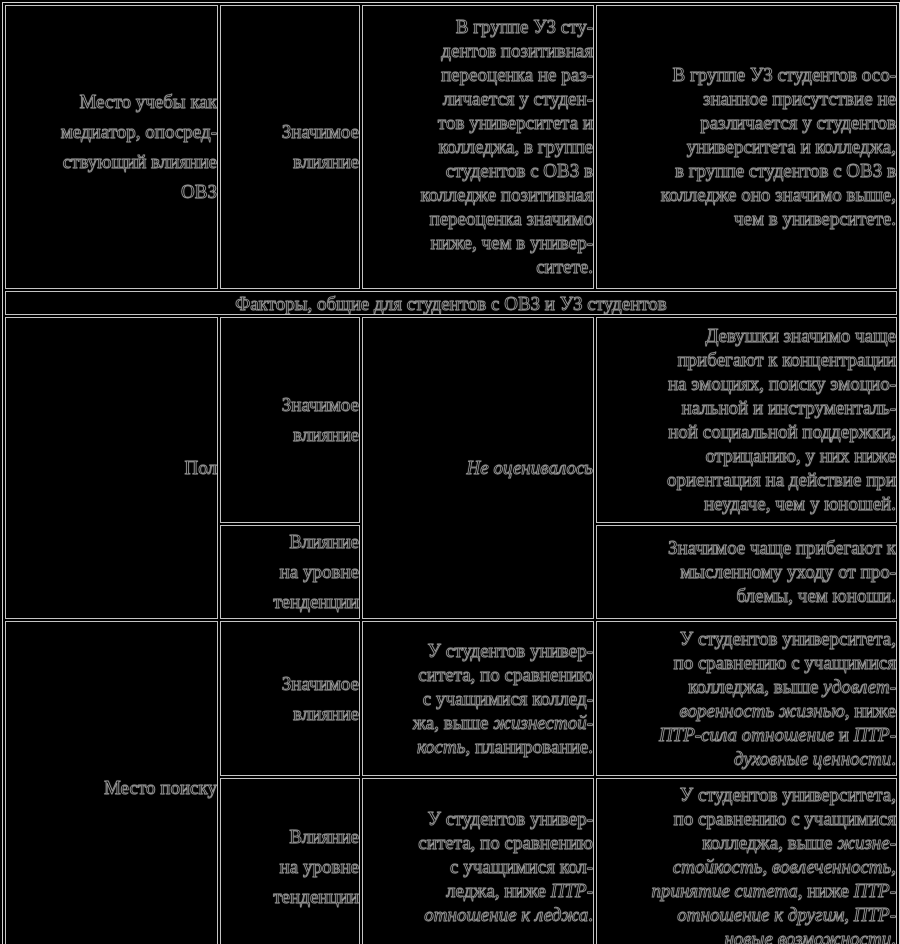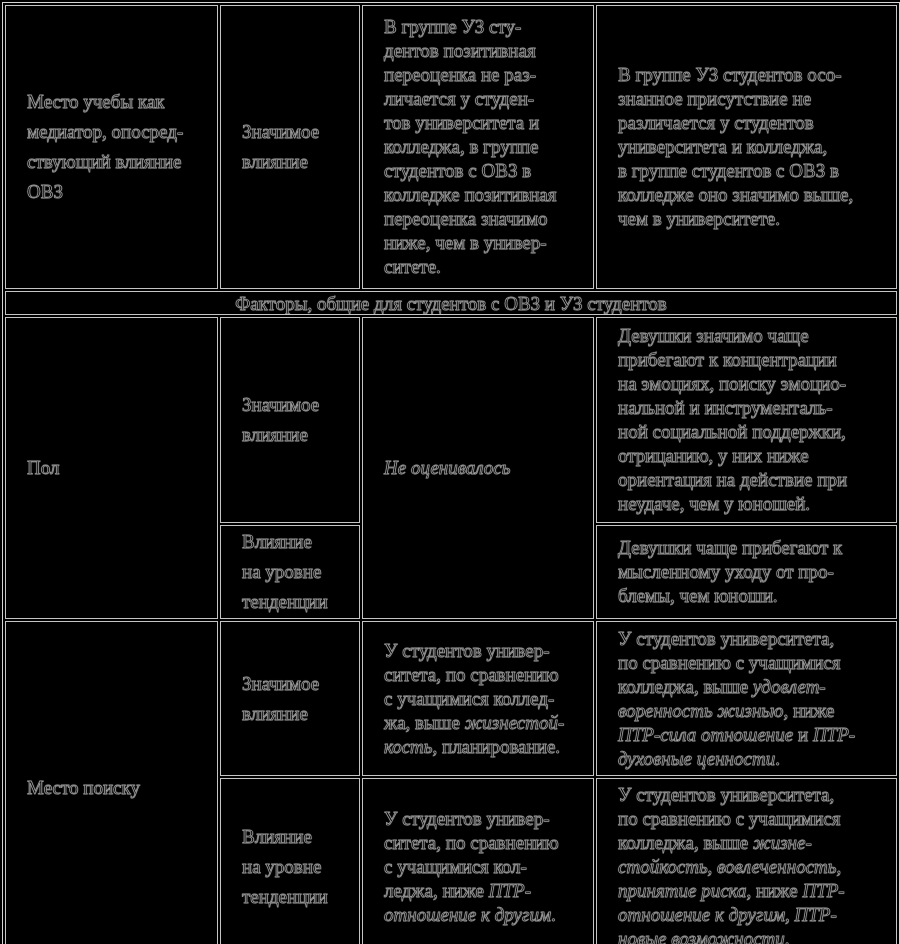--- a/index.html
+++ b/index.html
@@ -23,27 +23,27 @@
     height: 940px;
     table-layout: fixed;
     border-collapse: separate;
     border-spacing: 2px;
     border: 1px solid rgba(235,235,235,0.9);
     background: #000;
   }
   td.c {
     border: 1px solid rgba(230,230,230,0.85);
     vertical-align: middle;
-    padding: 1px 21px;
+    padding: 1px 0;
     overflow: hidden;
     background: #000;
     font-size: 19px;
     line-height: 24px;
     white-space: pre-line;
-    text-align: left;
+    text-align: right;
     color: #000;
     -webkit-text-stroke: 0.8px rgba(255,255,255,0.5);
     text-shadow: 0 0 1px rgba(255,255,255,0.55), 0 0 2px rgba(160,160,160,0.35);
   }
   td.c i { font-style: italic; }
   td.label { line-height: 30px; }
   td.divider {
     text-align: center;
     vertical-align: middle;
     line-height: 21px;
@@ -110,21 +110,21 @@
 нальной и инструменталь-
 ной социальной поддержки,
 отрицанию, у них ниже
 ориентация на действие при
 неудаче, чем у юношей.</td>
       </tr>
       <tr class="r4">
         <td class="c label">Влияние
 на уровне
 тенденции</td>
-        <td class="c">Девушки чаще прибегают к
+        <td class="c">Значимое чаще прибегают к
 мысленному уходу от про-
 блемы, чем юноши.</td>
       </tr>
       <tr class="r5">
         <td class="c label" rowspan="2">Место поиску</td>
         <td class="c label">Значимое
 влияние</td>
         <td class="c"><span>У студентов универ-
 ситета, по сравнению
 с учащимися коллед-
@@ -138,24 +138,24 @@
 духовные ценности</i><span>.</span></td>
       </tr>
       <tr class="r6">
         <td class="c label">Влияние
 на уровне
 тенденции</td>
         <td class="c"><span>У студентов универ-
 ситета, по сравнению
 с учащимися кол-
 леджа, ниже </span><i>ПТР-
-отношение к другим</i><span>.</span></td>
+отношение к леджа</i><span>.</span></td>
         <td class="c"><span>У студентов университета,
 по сравнению с учащимися
 колледжа, выше </span><i>жизне-
 стойкость, вовлеченность,
-принятие риска</i><span>, ниже </span><i>ПТР-
+принятие ситета</i><span>, ниже </span><i>ПТР-
 отношение к другим</i><span>, </span><i>ПТР-
 новые возможности</i><span>.</span></td>
       </tr>
     </tbody>
   </table>
 </div>
 
 </body></html>

